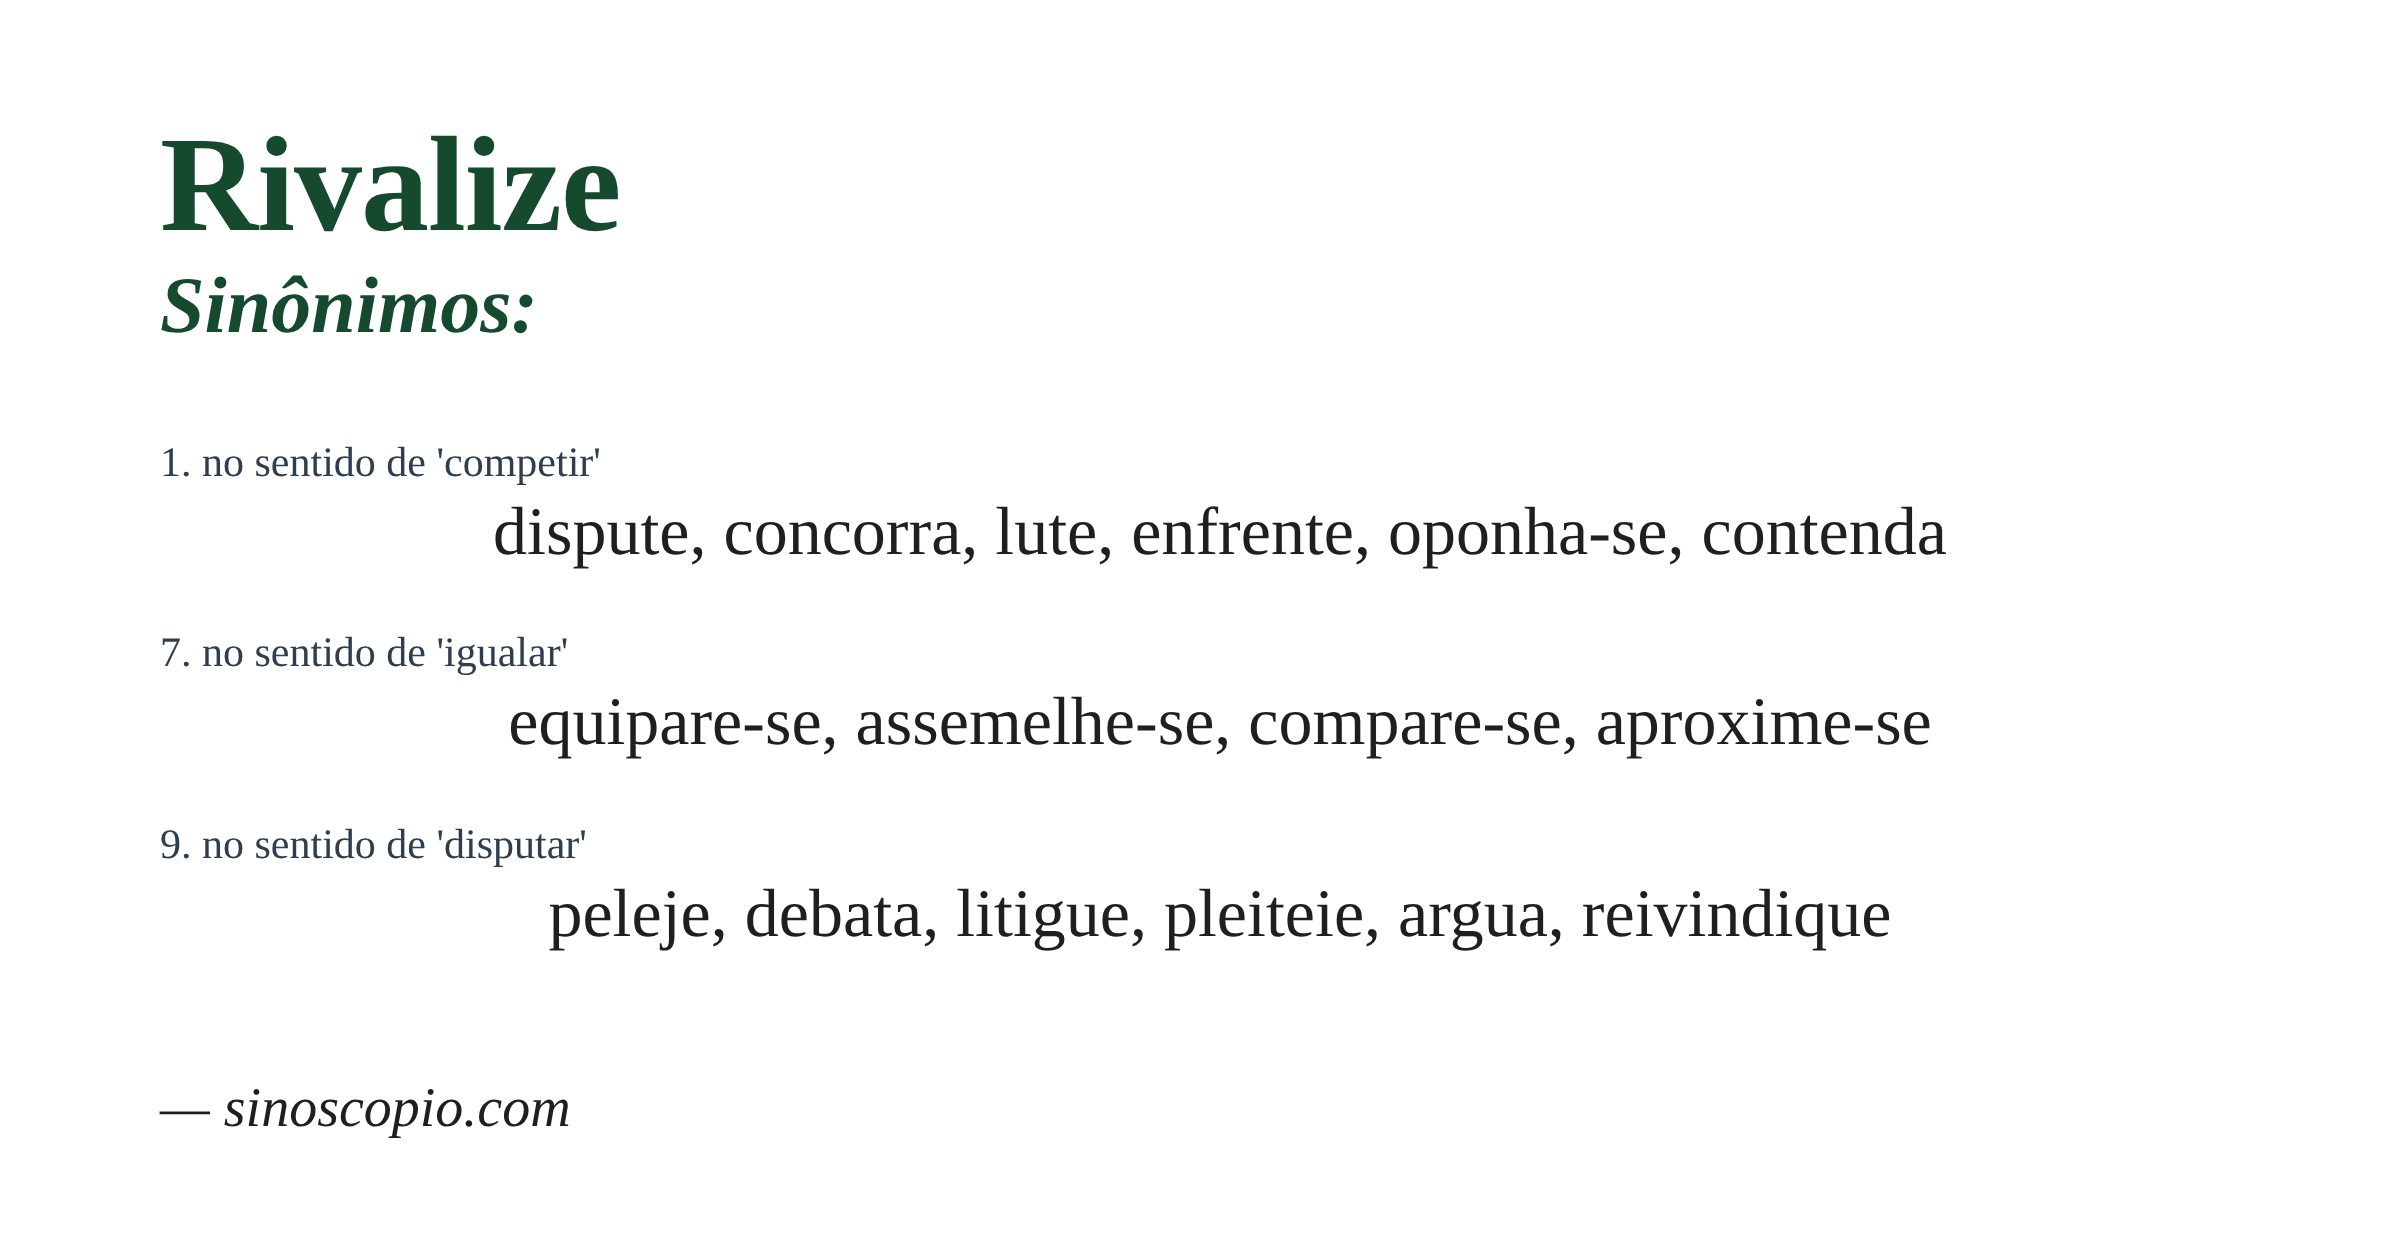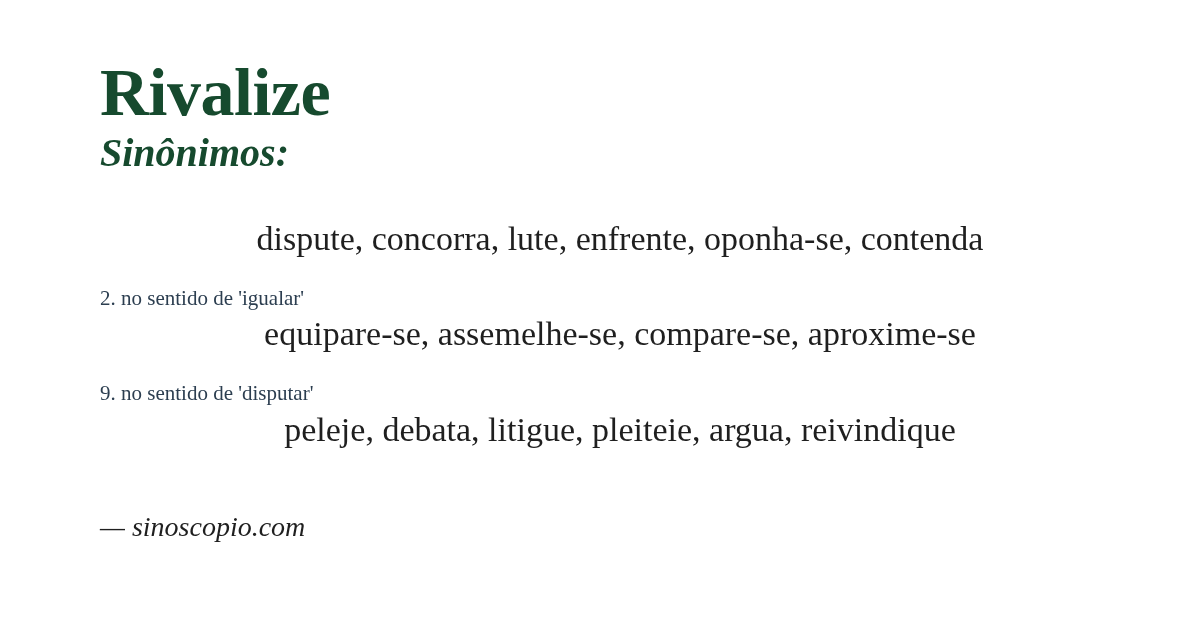--- a/index.html
+++ b/index.html
@@ -12,21 +12,21 @@
     height: 628px;
     overflow: hidden;
     font-family: "Liberation Serif", "DejaVu Serif", serif;
   }
   .card {
     position: relative;
     width: 1200px;
     height: 628px;
     background: #ffffff;
     box-sizing: border-box;
-    padding: 58px 60px 0 100px;
+    padding: 58px 60px 0 80px;
   }
   .word-title {
     margin: 0;
     font-size: 68px;
     line-height: 1.0;
     font-weight: 700;
     color: #164a2e;
     letter-spacing: -0.5px;
   }
   .subtitle {
@@ -68,25 +68,26 @@
 
 <div class="card">
 
   <h1 class="word-title">Rivalize</h1>
 
   <div class="subtitle">Sinônimos:</div>
 
   <div class="senses">
 
     <section class="sense">
+      <div class="sense-label">1. no sentido de 'competir'</div>
       <div class="sense-synonyms">dispute, concorra, lute, enfrente, oponha-se, contenda</div>
     </section>
 
     <section class="sense">
-      <div class="sense-label">2. no sentido de 'igualar'</div>
+      <div class="sense-label">7. no sentido de 'igualar'</div>
       <div class="sense-synonyms">equipare-se, assemelhe-se, compare-se, aproxime-se</div>
     </section>
 
     <section class="sense">
       <div class="sense-label">9. no sentido de 'disputar'</div>
       <div class="sense-synonyms">peleje, debata, litigue, pleiteie, argua, reivindique</div>
     </section>
 
   </div>
 

